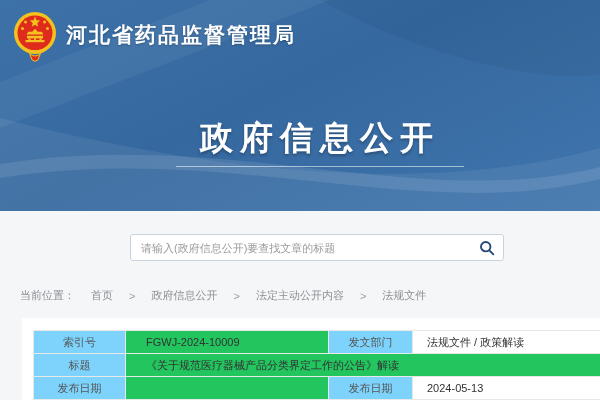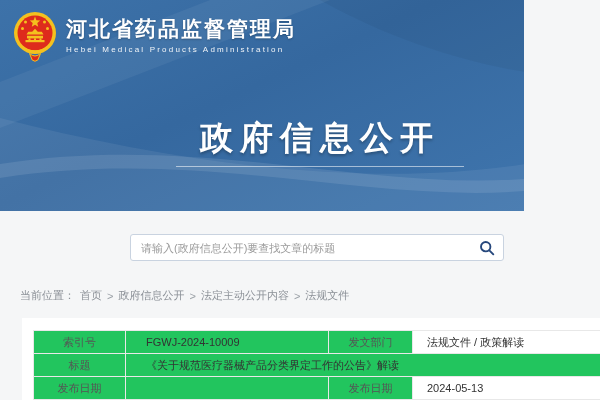--- a/index.html
+++ b/index.html
@@ -4,21 +4,21 @@
 <style>
   html,body{margin:0;padding:0;}
   body{
     width:600px;height:400px;overflow:hidden;position:relative;
     background:#f5f6f7;
     font-family:"Liberation Sans","DejaVu Sans",sans-serif;
     -webkit-font-smoothing:antialiased;
   }
   
   .hero{
-    position:absolute;left:0;top:0;width:524px;height:211px;
+    position:absolute;left:0;top:0;width:600px;height:211px;
     background:linear-gradient(155deg,#3d72a9 0%,#35689f 45%,#3f75ad 100%);
     overflow:hidden;
   }
   .hero-decor{position:absolute;left:0;top:0;width:600px;height:211px;pointer-events:none;}
   .logo-row{
     position:absolute;left:13px;top:8px;display:flex;align-items:center;gap:9px;
     cursor:pointer;
   }
   .org-names{display:flex;flex-direction:column;}
   .org-cn{
@@ -50,40 +50,40 @@
     font-family:"Liberation Sans","DejaVu Sans",sans-serif;
   }
   .search-input::placeholder{color:#9b9b9b;}
   .search-btn{
     width:32px;height:100%;border:none;background:transparent;cursor:pointer;
     display:flex;align-items:center;justify-content:center;padding:0;
   }
   
   .breadcrumb{
     position:absolute;left:20px;top:288px;font-size:11px;color:#8b9097;
-    display:flex;align-items:center;gap:5px;white-space:nowrap;
+    display:flex;align-items:center;gap:16px;white-space:nowrap;
   }
   .breadcrumb a{color:#8b9097;text-decoration:none;cursor:pointer;}
   .crumb-sep{color:#9aa0a6;}
   
   .content-card{
     position:absolute;left:22px;top:318px;width:600px;height:82px;
     background:#ffffff;
   }
   .doc-table{
     position:absolute;left:11px;top:12px;
     border-collapse:collapse;table-layout:fixed;width:600px;
     font-size:11px;
   }
   .doc-table td{
     border:1px solid #e8e8e8;height:22px;padding:0;
     overflow:hidden;white-space:nowrap;
   }
   .doc-table td.lbl{
-    background:#22c55e;color:#555;text-align:center;
+    background:#7dd3fc;color:#555;text-align:center;
   }
   .doc-table td.val{color:#333;padding-left:20px;background:#22c55e;}
   .doc-table td.val2{color:#333;padding-left:14px;background:#fff;}
 </style>
 </head>
 <body>
 
 <div class="hero">
   <svg class="hero-decor" viewBox="0 0 600 211" xmlns="http://www.w3.org/2000/svg">
     <path d="M0,128 L330,0 L210,0 L0,82 Z" fill="rgba(255,255,255,0.055)"></path>
@@ -105,21 +105,20 @@
       <rect x="14" y="27.8" width="16" height="2.6" fill="#f4c11e"></rect>
       <rect x="12.5" y="32" width="19" height="2.2" fill="#f4c11e"></rect>
       <rect x="15.5" y="30.4" width="2" height="1.6" fill="#f4c11e"></rect>
       <rect x="21" y="30.4" width="2" height="1.6" fill="#f4c11e"></rect>
       <rect x="26.5" y="30.4" width="2" height="1.6" fill="#f4c11e"></rect>
       <path d="M8 37.5 Q22 47 36 37.5 L34 41.5 Q22 49 10 41.5 Z" fill="#f4c11e"></path>
       <path d="M16.5 45.5 Q22 50.5 27.5 45.5 L24.8 52 Q22 54.5 19.2 52 Z" fill="#de2b1c" stroke="#f4c11e" stroke-width="1"></path>
     </svg>
     <div class="org-names">
       <span class="org-cn">河北省药品监督管理局</span>
-      <span class="org-en">Hebei Medical Products Administration</span>
     </div>
   </div>
 
   <div class="banner-title">政府信息公开</div>
   <div class="banner-underline"></div>
 </div>
 
 <div class="search-box">
   <input class="search-input" type="text" placeholder="请输入(政府信息公开)要查找文章的标题" style="">
   <button class="search-btn">

